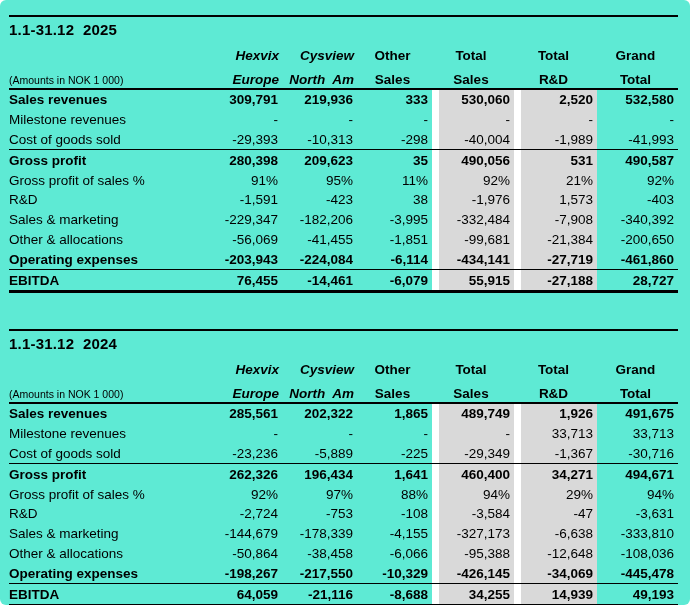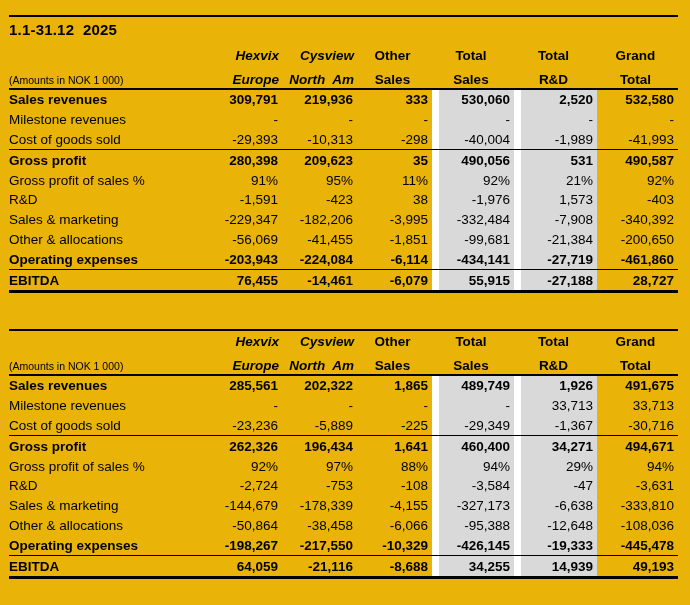--- a/index.html
+++ b/index.html
@@ -7,21 +7,22 @@
     padding: 0;
     background: #ffffff;
     color: #000000;
     font-family: "Liberation Sans", "DejaVu Sans", sans-serif;
   }
   .page {
     width: 690px;
     height: 605px;
     box-sizing: border-box;
     padding: 15px 12px 0 9px;
-    background: #eab308;
+    background: #5eead4;
+    border-radius: 6px;
   }
   section.fin {
     width: 669px;
     border-top: 2px solid #000;
     margin-bottom: 36px;
   }
   .tbl-title {
     font-size: 15px;
     font-weight: bold;
     white-space: pre;
@@ -206,20 +207,21 @@
             <td class="num">-6,079</td>
             <td class="num g">55,915</td>
             <td class="num g">-27,188</td>
             <td class="num">28,727</td>
           </tr>
         </tbody>
     </table>
   </section>
 
   <section class="fin">
+    <div class="tbl-title">1.1-31.12  2024</div>
     <table class="fin-table">
       <colgroup>
         <col class="c-label">
           <col class="c-hexvix">
           <col class="c-cysview">
           <col class="c-other">
         <col class="c-tsales">
           <col class="c-trd">
           <col class="c-grand">
       </colgroup>
@@ -315,21 +317,21 @@
             <td class="num g">-95,388</td>
             <td class="num g">-12,648</td>
             <td class="num">-108,036</td>
           </tr>
           <tr class="bold">
             <td class="lbl">Operating expenses</td>
             <td class="num">-198,267</td>
             <td class="num">-217,550</td>
             <td class="num">-10,329</td>
             <td class="num g">-426,145</td>
-            <td class="num g">-19,333</td>
+            <td class="num g">-34,069</td>
             <td class="num">-445,478</td>
           </tr>
           <tr class="bold">
             <td class="lbl">EBITDA</td>
             <td class="num">64,059</td>
             <td class="num">-21,116</td>
             <td class="num">-8,688</td>
             <td class="num g">34,255</td>
             <td class="num g">14,939</td>
             <td class="num">49,193</td>

